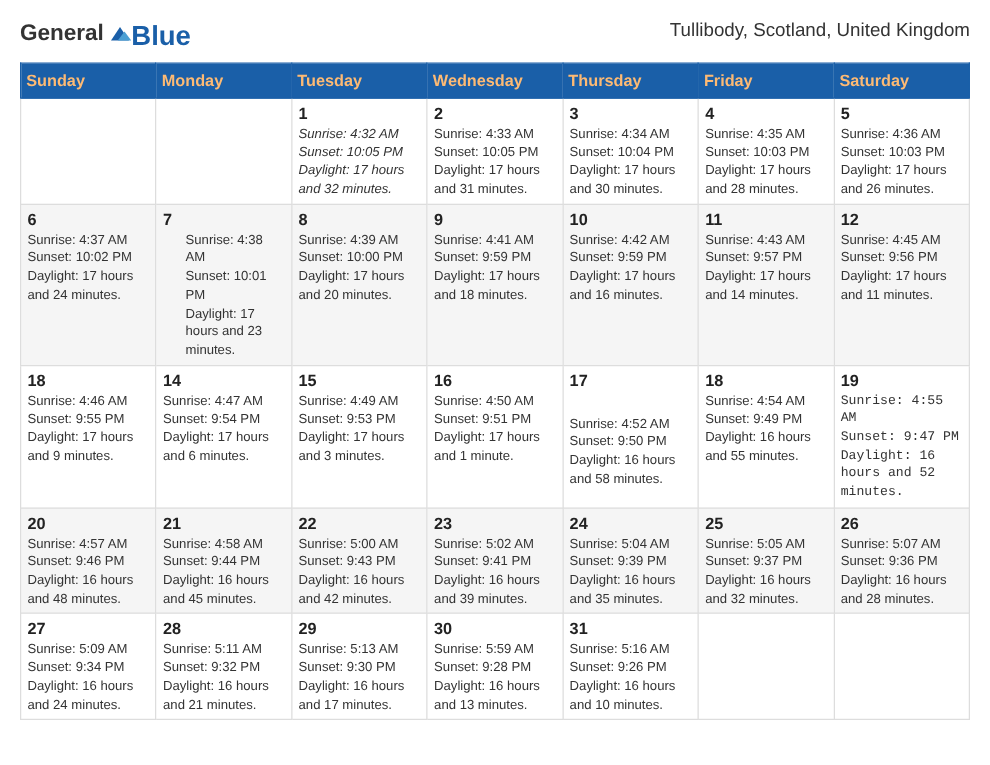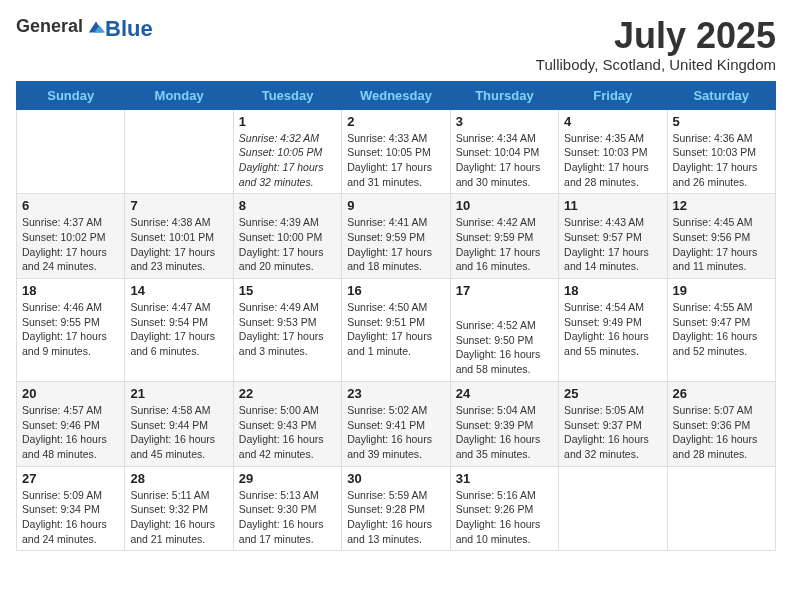--- a/index.html
+++ b/index.html
@@ -55,23 +55,23 @@
       color: #333;
       font-weight: normal;
     }
     .calendar {
       width: 100%;
       border-collapse: collapse;
       font-size: 11px;
     }
     .calendar th {
       background: #1a5fa8;
-      color: #7dd3fc;
+      color: #fdba74;
       padding: 6px 4px;
-      text-align: center;
+      text-align: left;
       font-size: 13px;
       font-weight: bold;
       border: 1px solid #1a5fa8;
     }
     .calendar td {
       vertical-align: top;
       padding: 4px 5px;
       border: 1px solid #ddd;
       width: 107px;
       min-height: 80px;
@@ -103,21 +103,20 @@
     <div class="logo-text">
       <span class="logo-general">General</span>
       <svg class="logo-icon" viewBox="0 0 20 20" xmlns="http://www.w3.org/2000/svg">
         <polygon points="2,16 10,4 18,16" fill="#1a5fa8"></polygon>
         <polygon points="8,16 14,8 20,16" fill="#4a9fd4"></polygon>
       </svg>
     </div>
     <span class="logo-blue">Blue</span>
   </div>
   <div class="title-area">
-    <div class="month-title">July 2025</div>
     <div class="location">Tullibody, Scotland, United Kingdom</div>
   </div>
 </div>
 
 <table class="calendar">
   <thead>
     <tr>
     <th>Sunday</th>
         <th>Monday</th>
         <th>Tuesday</th>
@@ -164,21 +163,21 @@
       </tr>
       <tr>
         <td>
           <div class="day-num">6</div>
           <div class="day-info" style="white-space: pre-line;">Sunrise: 4:37 AM
 Sunset: 10:02 PM
 Daylight: 17 hours and 24 minutes.</div>
         </td>
         <td>
           <div class="day-num">7</div>
-          <div class="day-info" style="white-space: pre-line;">Sunrise: 4:38 AM
+          <div class="day-info" style="white-space: pre-line; margin-left: 18px;">Sunrise: 4:38 AM
 Sunset: 10:01 PM
 Daylight: 17 hours and 23 minutes.</div>
         </td>
         <td>
           <div class="day-num">8</div>
           <div class="day-info" style="white-space: pre-line;">Sunrise: 4:39 AM
 Sunset: 10:00 PM
 Daylight: 17 hours and 20 minutes.</div>
         </td>
         <td>
@@ -238,21 +237,21 @@
 Daylight: 16 hours and 58 minutes.</div>
         </td>
         <td>
           <div class="day-num">18</div>
           <div class="day-info" style="white-space: pre-line;">Sunrise: 4:54 AM
 Sunset: 9:49 PM
 Daylight: 16 hours and 55 minutes.</div>
         </td>
         <td>
           <div class="day-num">19</div>
-          <div class="day-info" style="white-space: pre-line;">Sunrise: 4:55 AM
+          <div class="day-info" style="white-space: pre-line; font-family: Liberation Mono, monospace;">Sunrise: 4:55 AM
 Sunset: 9:47 PM
 Daylight: 16 hours and 52 minutes.</div>
         </td>
       </tr>
       <tr>
         <td>
           <div class="day-num">20</div>
           <div class="day-info" style="white-space: pre-line;">Sunrise: 4:57 AM
 Sunset: 9:46 PM
 Daylight: 16 hours and 48 minutes.</div>

